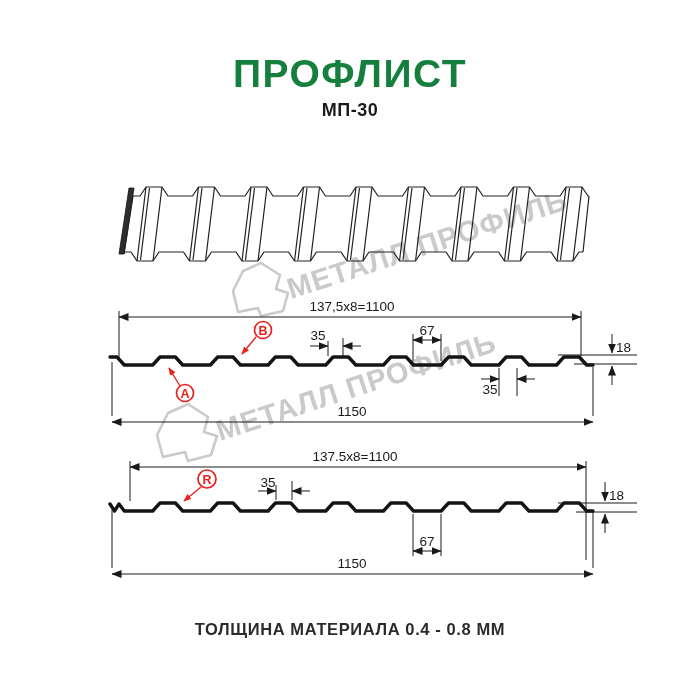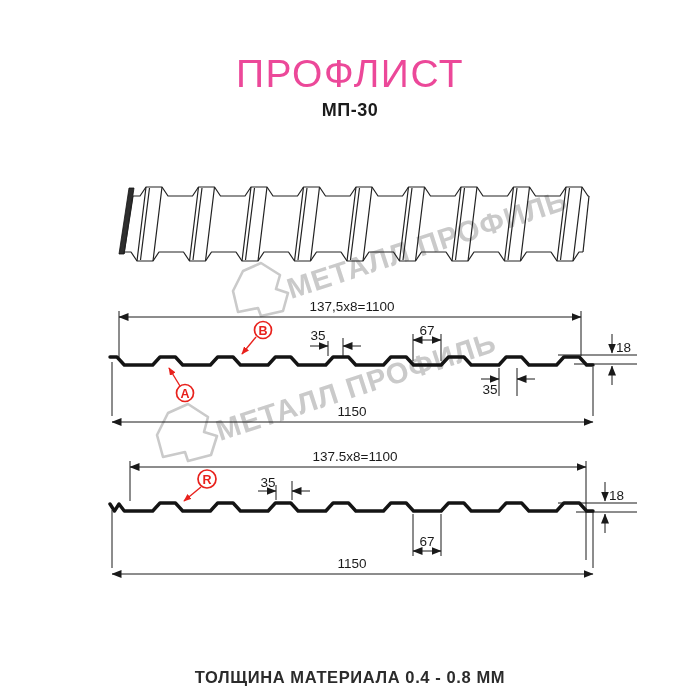--- a/index.html
+++ b/index.html
@@ -1,23 +1,23 @@
 <!DOCTYPE html>
 <html><head>
 <meta charset="utf-8">
 <style>
   html,body{margin:0;padding:0;background:#fff;}
   .page{position:relative;width:700px;height:700px;background:#fff;overflow:hidden;
         font-family:"Liberation Sans", sans-serif;}
   .title{position:absolute;left:0;top:52px;width:100%;text-align:center;
-         font-size:39px;font-weight:400;letter-spacing:1.5px;color:#ec4899;}
+         font-size:39px;font-weight:700;letter-spacing:1.5px;color:#15803d;}
   .subtitle{position:absolute;left:0;top:100px;width:100%;text-align:center;
          font-size:18px;font-weight:700;letter-spacing:.5px;color:#1b1b1b;}
   .footer{position:absolute;left:0;top:620px;width:100%;text-align:center;
-         font-size:16.5px;font-weight:700;letter-spacing:.6px;color:#2b2b2b;margin-top:48px;}
+         font-size:16.5px;font-weight:700;letter-spacing:.6px;color:#2b2b2b;}
   svg.diagram{position:absolute;left:0;top:0;}
   .thin{stroke:#1a1a1a;stroke-width:1;fill:none;}
   .prof{stroke:#141414;stroke-width:3.4;fill:none;stroke-linejoin:round;stroke-linecap:round;}
   .sheet{stroke:#222;stroke-width:1.2;fill:none;stroke-linejoin:round;}
   .dim{font-size:13.5px;fill:#1a1a1a;text-anchor:middle;font-family:"Liberation Sans",sans-serif;}
   .dimS{text-anchor:start;}
   .wmt{font-size:29px;font-weight:700;letter-spacing:1px;fill:var(--wm,#cacaca);
        font-family:"Liberation Sans",sans-serif;}
   .wml{stroke:var(--wm,#cacaca);stroke-width:2.6;fill:none;stroke-linejoin:round;}
   .redl{stroke:var(--red,#e8211c);stroke-width:1.4;fill:none;}

